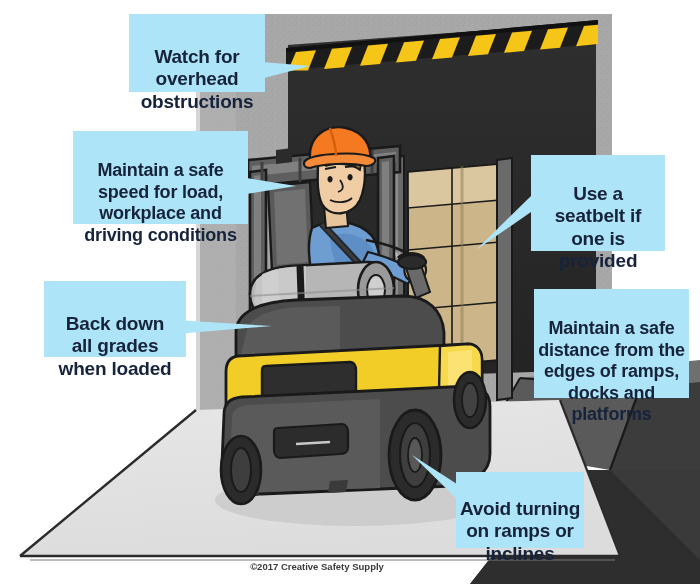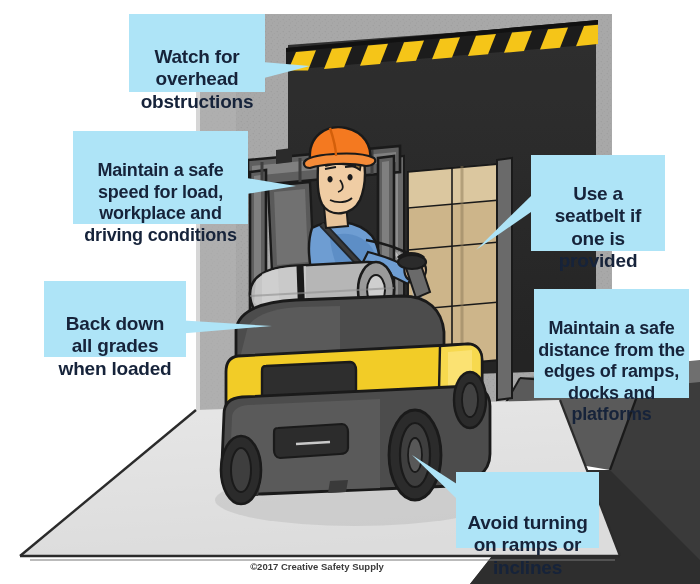--- a/index.html
+++ b/index.html
@@ -30,21 +30,21 @@
     z-index:40;
     white-space:pre-line;
   }
   .callout span{display:block;}
 
   .c-overhead   {left:129px;top:14px;  width:136px;height:78px; font-size:19px; padding-top:9px;}
   .c-speed      {left:73px; top:131px; width:175px;height:93px; font-size:18px; padding-top:8px;}
   .c-backdown   {left:38px; top:281px; width:142px;height:76px; font-size:19px; padding-top:9px;margin-left:6px;}
   .c-seatbelt   {left:531px;top:155px; width:134px;height:96px; font-size:19px; padding-top:5px;}
   .c-distance   {left:534px;top:289px; width:155px;height:109px;font-size:18px; padding-top:8px;}
-  .c-avoid      {left:456px;top:472px; width:143px;height:76px; font-size:19px; padding-top:17px;}
+  .c-avoid      {left:456px;top:472px; width:128px;height:76px; font-size:19px; padding-top:3px;}
 
   .copyright{
     position:absolute;left:0;top:561px;width:634px;
     text-align:center;font-size:9.5px;font-weight:bold;color:#3a3a3a;
     z-index:45;
   }
 </style>
 </head>
 <body>
 

